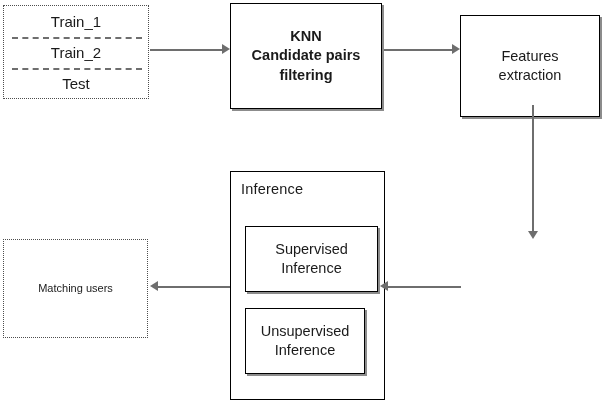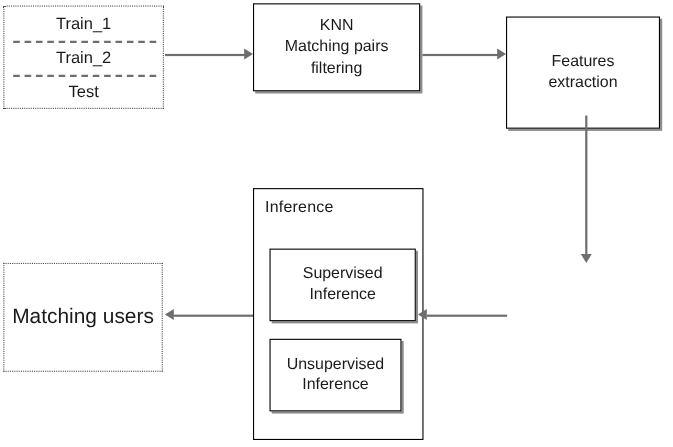--- a/index.html
+++ b/index.html
@@ -69,21 +69,21 @@
   #node-dataset .ds-sep {
     position: absolute;
     left: 8px;
     width: 130px;
     height: 0;
     border-top: 2px dashed #6e6e6e;
   }
   #ds-sep-1 { top: 31px; }
   #ds-sep-2 { top: 62px; }
 
-  #node-knn   { left: 230px; top: 3px;  width: 152px; height: 80px; }
+  #node-knn   { left: 230px; top: 3px;  width: 152px; height: 106px; font-weight: bold; }
   #node-feat  { left: 460px; top: 15px;  width: 140px; height: 102px; }
   #node-pair  { left: 461px; top: 240px; width: 139px; height: 101px; }
 
   #node-inference {
     left: 230px; top: 171px; width: 155px; height: 229px;
     border: 1px solid #000000;
     background: #ffffff;
     display: block;
     box-sizing: border-box;
   }
@@ -96,21 +96,21 @@
   }
   #node-supervised {
     left: 245px; top: 226px; width: 133px; height: 66px;
   }
   #node-unsupervised {
     left: 245px; top: 308px; width: 120px; height: 66px;
   }
 
   #node-matching {
     left: 3px; top: 239px; width: 145px; height: 99px;
-    font-size: 19px;
+    font-size: 11px;
   }
 
   
   .conn {
     position: absolute;
     background: #6e6e6e;
   }
   .conn-h { height: 2px; }
   .conn-v { width: 2px; }
 
@@ -169,21 +169,21 @@
     </div>
     <div class="ds-sep" id="ds-sep-2"></div>
     <div class="ds-row">
       <span>Test</span>
     </div>
   </div>
 
   <div class="node box-solid" id="node-knn">
     <span class="label">
       <span>KNN</span><br>
-      <span>Matching pairs</span><br>
+      <span>Candidate pairs</span><br>
       <span>filtering</span>
     </span>
   </div>
 
   <div class="node box-solid" id="node-feat">
     <span class="label">
       <span>Features</span><br>
       <span>extraction</span>
     </span>
   </div>

